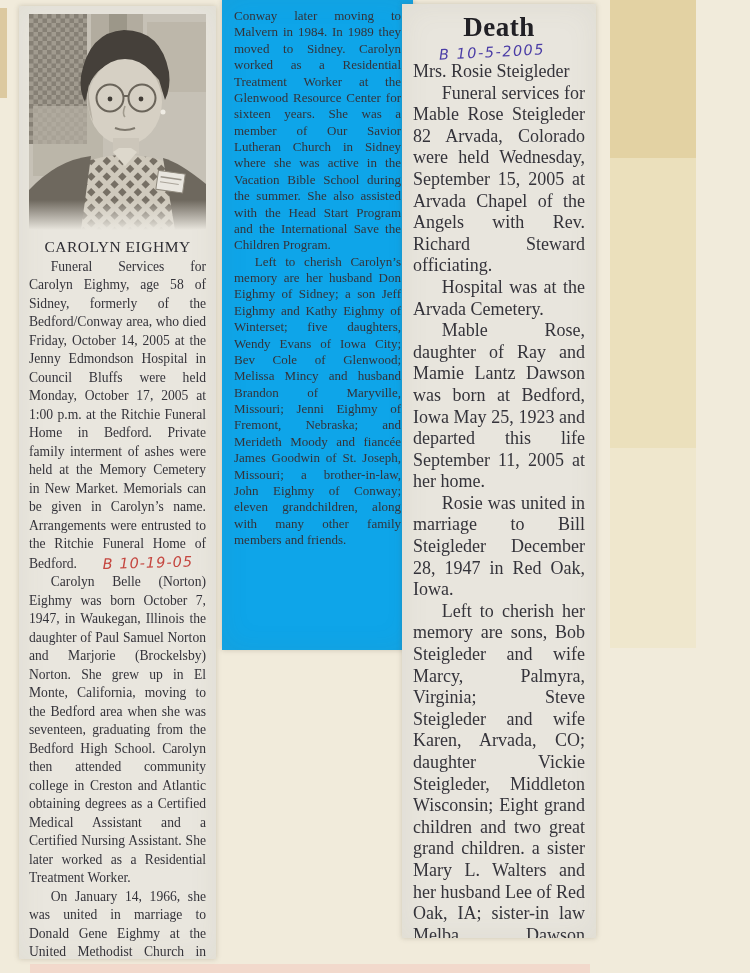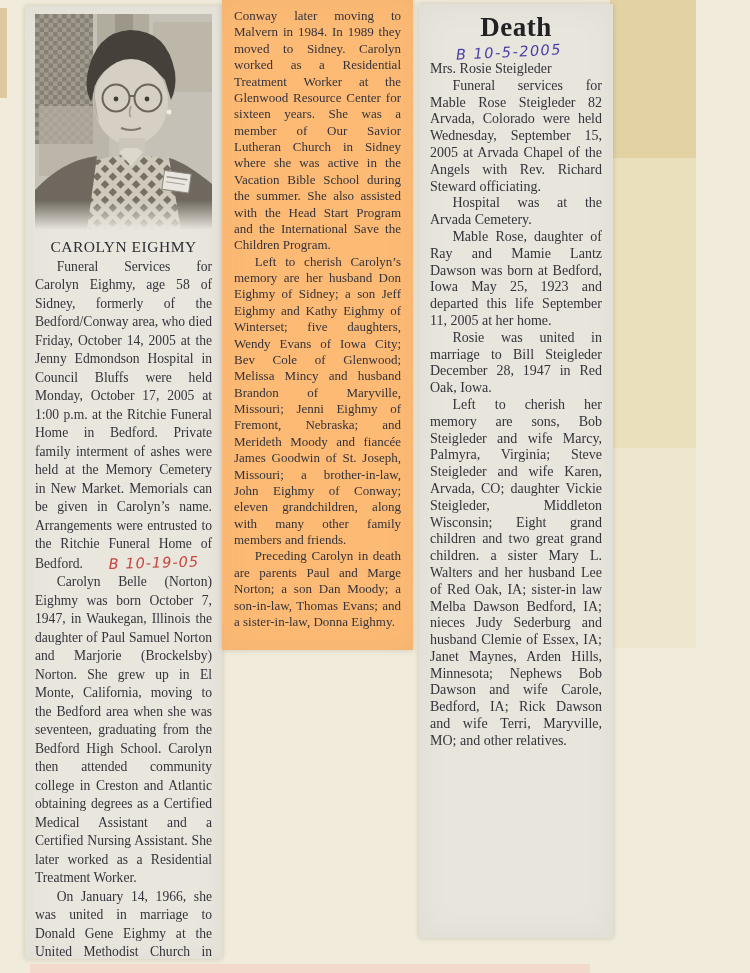--- a/index.html
+++ b/index.html
@@ -18,31 +18,31 @@
   .strip-bottom{position:absolute;left:30px;bottom:0;width:560px;height:9px;background:#f2d9cc;}
 
   .clipping{
     position:absolute;
     background:#e9e6de;
     box-shadow:0 0 5px rgba(90,80,60,.25), inset 0 0 30px rgba(120,110,90,.08);
     color:#34333a;
     overflow:hidden;
     box-sizing:border-box;
   }
-  .clip-left{left:25px;top:6px;width:197px;height:953px;padding:6px 10px 4px 10px;}
-  .clip-mid{left:222px;top:0;width:191px;height:650px;padding:8px 12px;background:#fdba74;}
-  .clip-right{left:419px;top:4px;width:194px;height:934px;padding:6px 11px;background:#e8e5dd;}
+  .clip-left{left:19px;top:6px;width:197px;height:953px;padding:6px 10px 4px 10px;}
+  .clip-mid{left:222px;top:0;width:191px;height:650px;padding:8px 12px;background:#0ea5e9;}
+  .clip-right{left:402px;top:4px;width:194px;height:934px;padding:6px 11px;background:#e8e5dd;}
 
   .clipping p{
     margin:0;
     text-align:justify;
   }
   .clip-left p{font-size:13.6px;line-height:1.36;}
   .clip-mid p{font-size:13px;line-height:1.26;}
-  .clip-right p{font-size:14px;line-height:1.2;font-family:Liberation Serif, serif;}
+  .clip-right p{font-size:18px;line-height:1.2;font-family:Liberation Serif, serif;}
   .indent{text-indent:1.6em;}
 
   .obit-heading{
     margin:8px 0 2px 0;
     text-align:center;
     font-size:15.5px;
     font-weight:normal;
     letter-spacing:.5px;
     color:#2e2d33;
   }
@@ -151,21 +151,20 @@
     <h2 class="obit-heading">CAROLYN EIGHMY</h2>
 
     <p class="indent"><span>Funeral Services for Carolyn Eighmy, age 58 of Sidney, formerly of the Bedford/Conway area, who died Friday, October 14, 2005 at the Jenny Edmondson Hospital in Council Bluffs were held Monday, October 17, 2005 at 1:00 p.m. at the Ritchie Funeral Home in Bedford. Private family interment of ashes were held at the Memory Cemetery in New Market. Memorials can be given in Carolyn’s name. Arrangements were entrusted to the Ritchie Funeral Home of Bedford.</span><span class="hw hw-red">B 10-19-05</span></p>
     <p class="indent">Carolyn Belle (Norton) Eighmy was born October 7, 1947, in Waukegan, Illinois the daughter of Paul Samuel Norton and Marjorie (Brockelsby) Norton. She grew up in El Monte, California, moving to the Bedford area when she was seventeen, graduating from the Bedford High School. Carolyn then attended community college in Creston and Atlantic obtaining degrees as a Certified Medical Assistant and a Certified Nursing Assistant. She later worked as a Residential Treatment Worker.</p>
     <p class="indent">On January 14, 1966, she was united in marriage to Donald Gene Eighmy at the United Methodist Church in Conway. Carolyn and Don lived in Bedford and then</p>
   </div>
 
   <div class="clipping clip-mid">
     <p>Conway later moving to Malvern in 1984. In 1989 they moved to Sidney. Carolyn worked as a Residential Treatment Worker at the Glenwood Resource Center for sixteen years. She was a member of Our Savior Lutheran Church in Sidney where she was active in the Vacation Bible School during the summer. She also assisted with the Head Start Program and the International Save the Children Program.</p>
     <p class="indent">Left to cherish Carolyn’s memory are her husband Don Eighmy of Sidney; a son Jeff Eighmy and Kathy Eighmy of Winterset; five daughters, Wendy Evans of Iowa City; Bev Cole of Glenwood; Melissa Mincy and husband Brandon of Maryville, Missouri; Jenni Eighmy of Fremont, Nebraska; and Merideth Moody and fiancée James Goodwin of St. Joseph, Missouri; a brother-in-law, John Eighmy of Conway; eleven grandchildren, along with many other family members and friends.</p>
-    <p class="indent">Preceding Carolyn in death are parents Paul and Marge Norton; a son Dan Moody; a son-in-law, Thomas Evans; and a sister-in-law, Donna Eighmy.</p>
   </div>
 
   <div class="clipping clip-right">
     <h2 class="death-heading">Death</h2>
     <div class="hw hw-blue">B 10-5-2005</div>
     <p class="subheading">Mrs. Rosie Steigleder</p>
     <p class="indent">Funeral services for Mable Rose Steigleder 82 Arvada, Colorado were held Wednesday, September 15, 2005 at Arvada Chapel of the Angels with Rev. Richard Steward officiating.</p>
     <p class="indent">Hospital was at the Arvada Cemetery.</p>
     <p class="indent">Mable Rose, daughter of Ray and Mamie Lantz Dawson was born at Bedford, Iowa May 25, 1923 and departed this life September 11, 2005 at her home.</p>
     <p class="indent">Rosie was united in marriage to Bill Steigleder December 28, 1947 in Red Oak, Iowa.</p>

